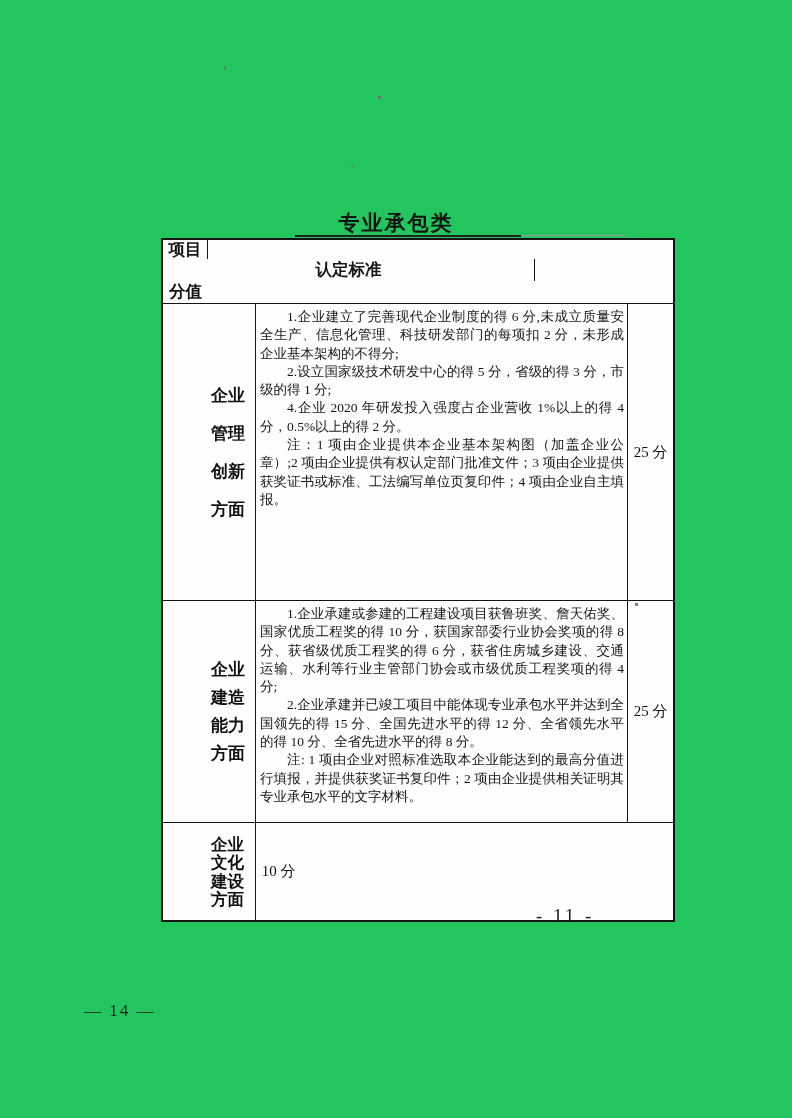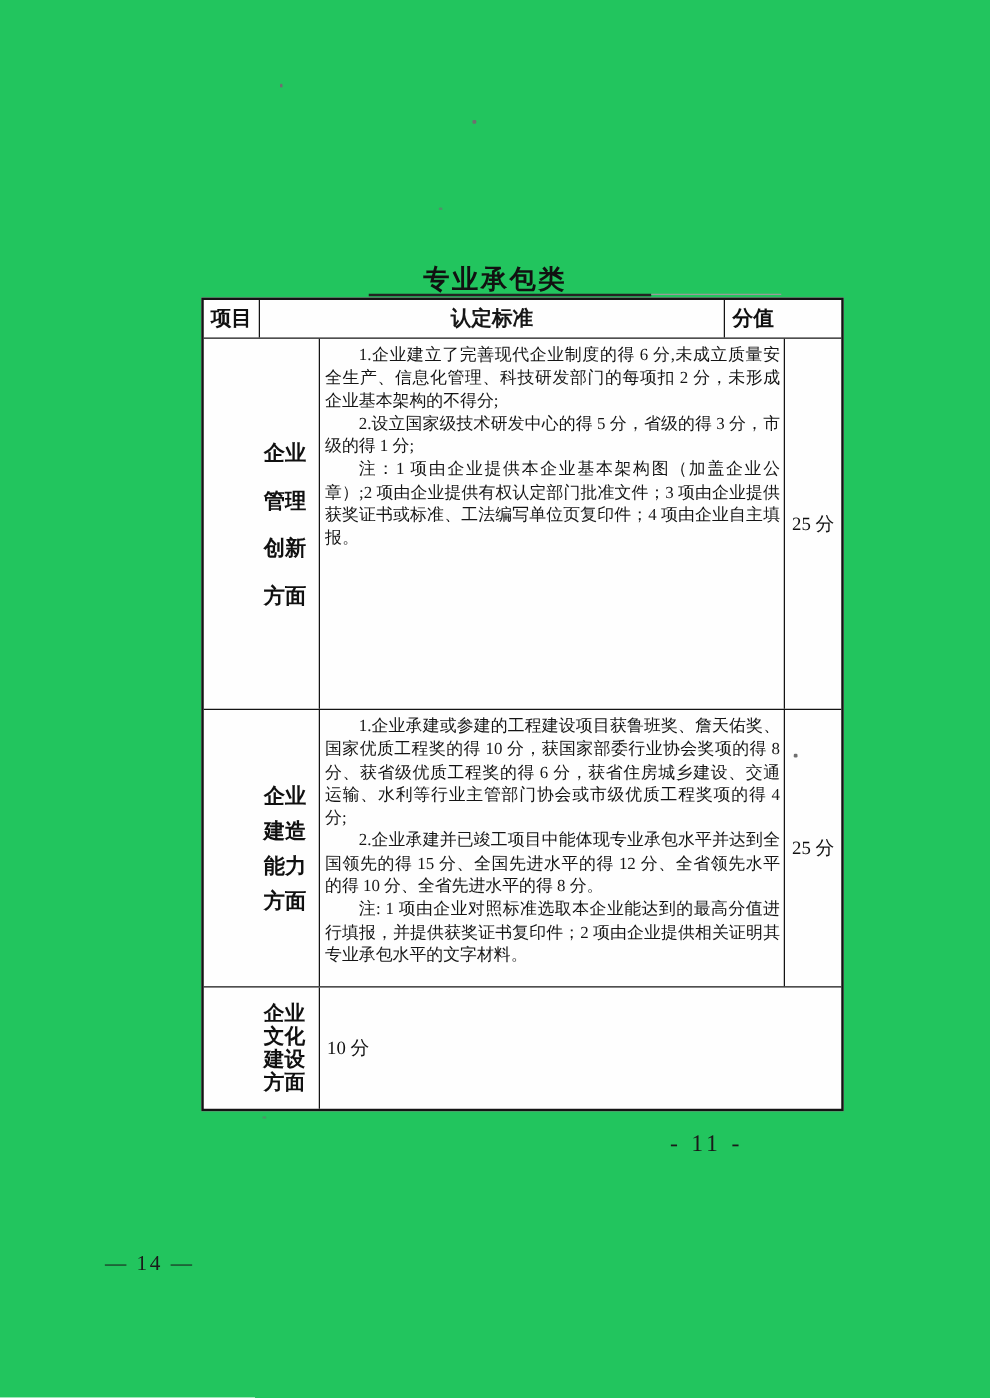--- a/index.html
+++ b/index.html
@@ -82,21 +82,21 @@
   }
   .c3 {
     width: 45px;
     display: flex;
     align-items: center;
     justify-content: center;
     font-size: 15px;
     white-space: nowrap;
     color: #101010;
   }
-  .t-head { min-height: 30px; }
+  .t-head { min-height: 30px; flex-direction: column; }
   .t-head .hc {
     display: flex;
     align-items: center;
     justify-content: center;
     font-family: "Liberation Sans", sans-serif;
     font-weight: bold;
     font-size: 16.5px;
     padding: 0;
   }
   .row-1 { min-height: 296px; }
@@ -165,20 +165,21 @@
     <div class="t-row row-1">
       <div class="c1">
         <span>企业</span>
         <span>管理</span>
         <span>创新</span>
         <span>方面</span>
       </div>
       <div class="c2 criteria">
         <p>1.企业建立了完善现代企业制度的得 6 分,未成立质量安全生产、信息化管理、科技研发部门的每项扣 2 分，未形成企业基本架构的不得分;</p>
         <p>2.设立国家级技术研发中心的得 5 分，省级的得 3 分，市级的得 1 分;</p>
+        <p>4.企业 2020 年研发投入强度占企业营收 1%以上的得 4 分，0.5%以上的得 2 分。</p>
         <p>注：1 项由企业提供本企业基本架构图（加盖企业公章）;2 项由企业提供有权认定部门批准文件；3 项由企业提供获奖证书或标准、工法编写单位页复印件；4 项由企业自主填报。</p>
       </div>
       <div class="c3">25 分</div>
     </div>
 
     <div class="t-row row-2">
       <div class="c1">
         <span>企业</span>
         <span>建造</span>
         <span>能力</span>

